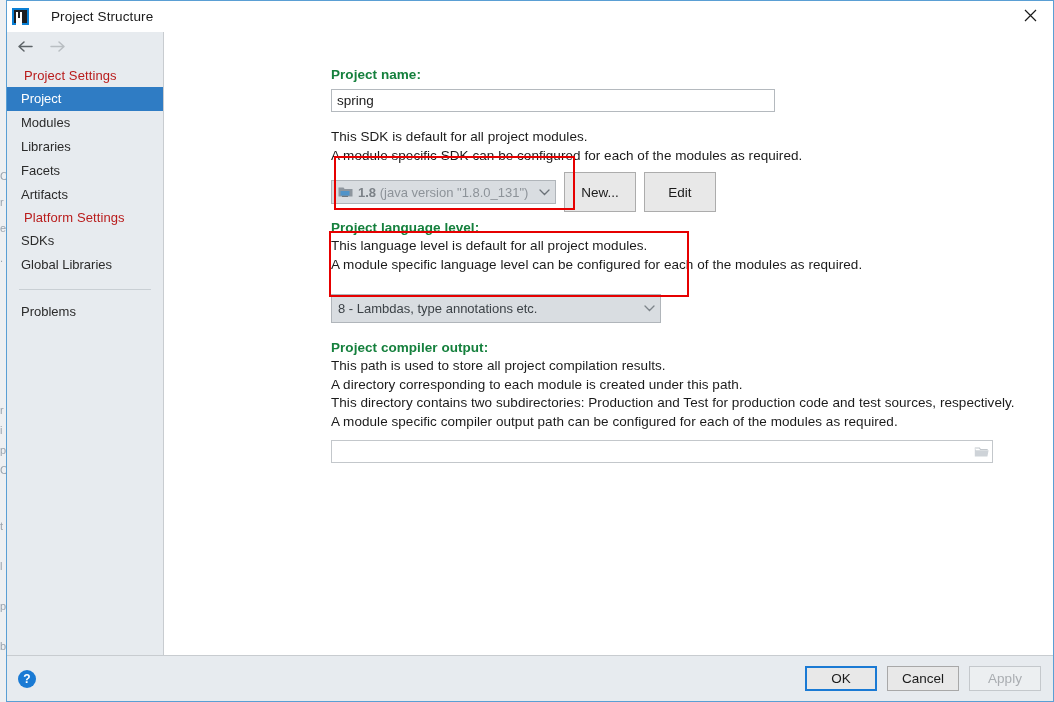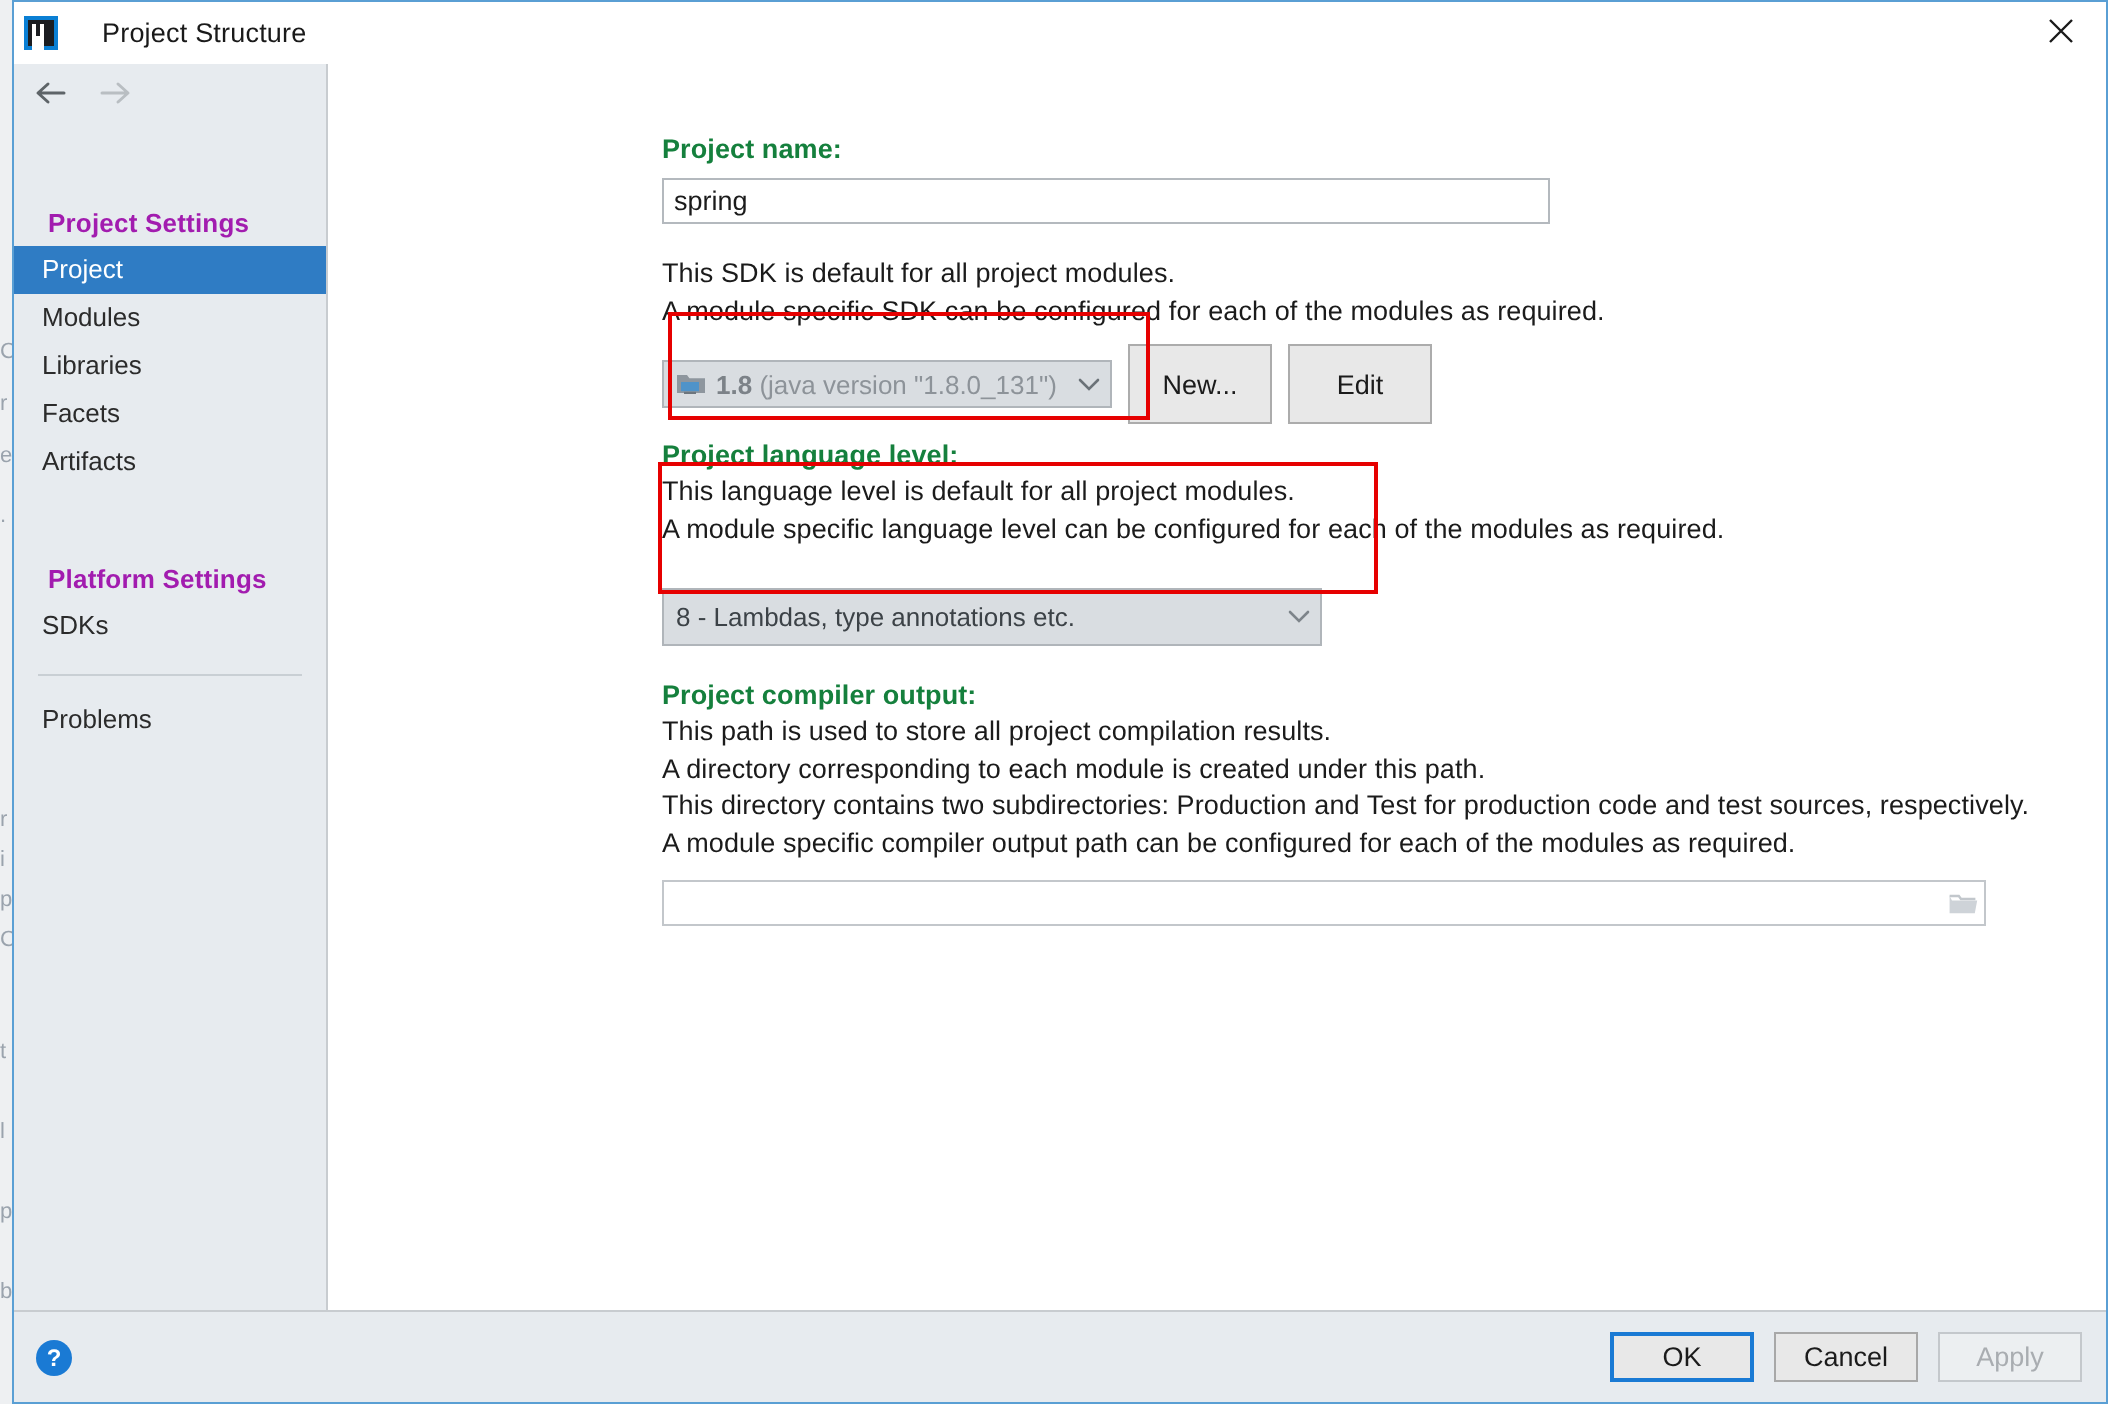--- a/index.html
+++ b/index.html
@@ -131,25 +131,24 @@
     display: flex;
     align-items: center;
     justify-content: center;
     cursor: default;
   }
   .sidebar-list {
     padding-top: 5px;
   }
   .group-header {
     font-size: 13px;
-    font-weight: bold;
-    color: #a21caf;
+    font-weight: normal;
+    color: #b91c1c;
     padding: 3px 0 4px 17px;
     letter-spacing: 0.1px;
-    margin-top: 36px;
   }
   .side-item {
     font-size: 13px;
     color: #2b2b2b;
     padding: 3px 0 4px 14px;
     line-height: 17px;
     cursor: default;
     white-space: nowrap;
   }
   .side-item.selected {
@@ -432,20 +431,21 @@
 
           <div class="group-header">Project Settings</div>
           <div class="side-item selected">Project</div>
           <div class="side-item">Modules</div>
           <div class="side-item">Libraries</div>
           <div class="side-item">Facets</div>
           <div class="side-item">Artifacts</div>
 
           <div class="group-header">Platform Settings</div>
           <div class="side-item">SDKs</div>
+          <div class="side-item">Global Libraries</div>
 
           <div class="side-sep"></div>
 
           <div class="side-item">Problems</div>
         </div>
       </div>
 
       <div class="content">
 
         

